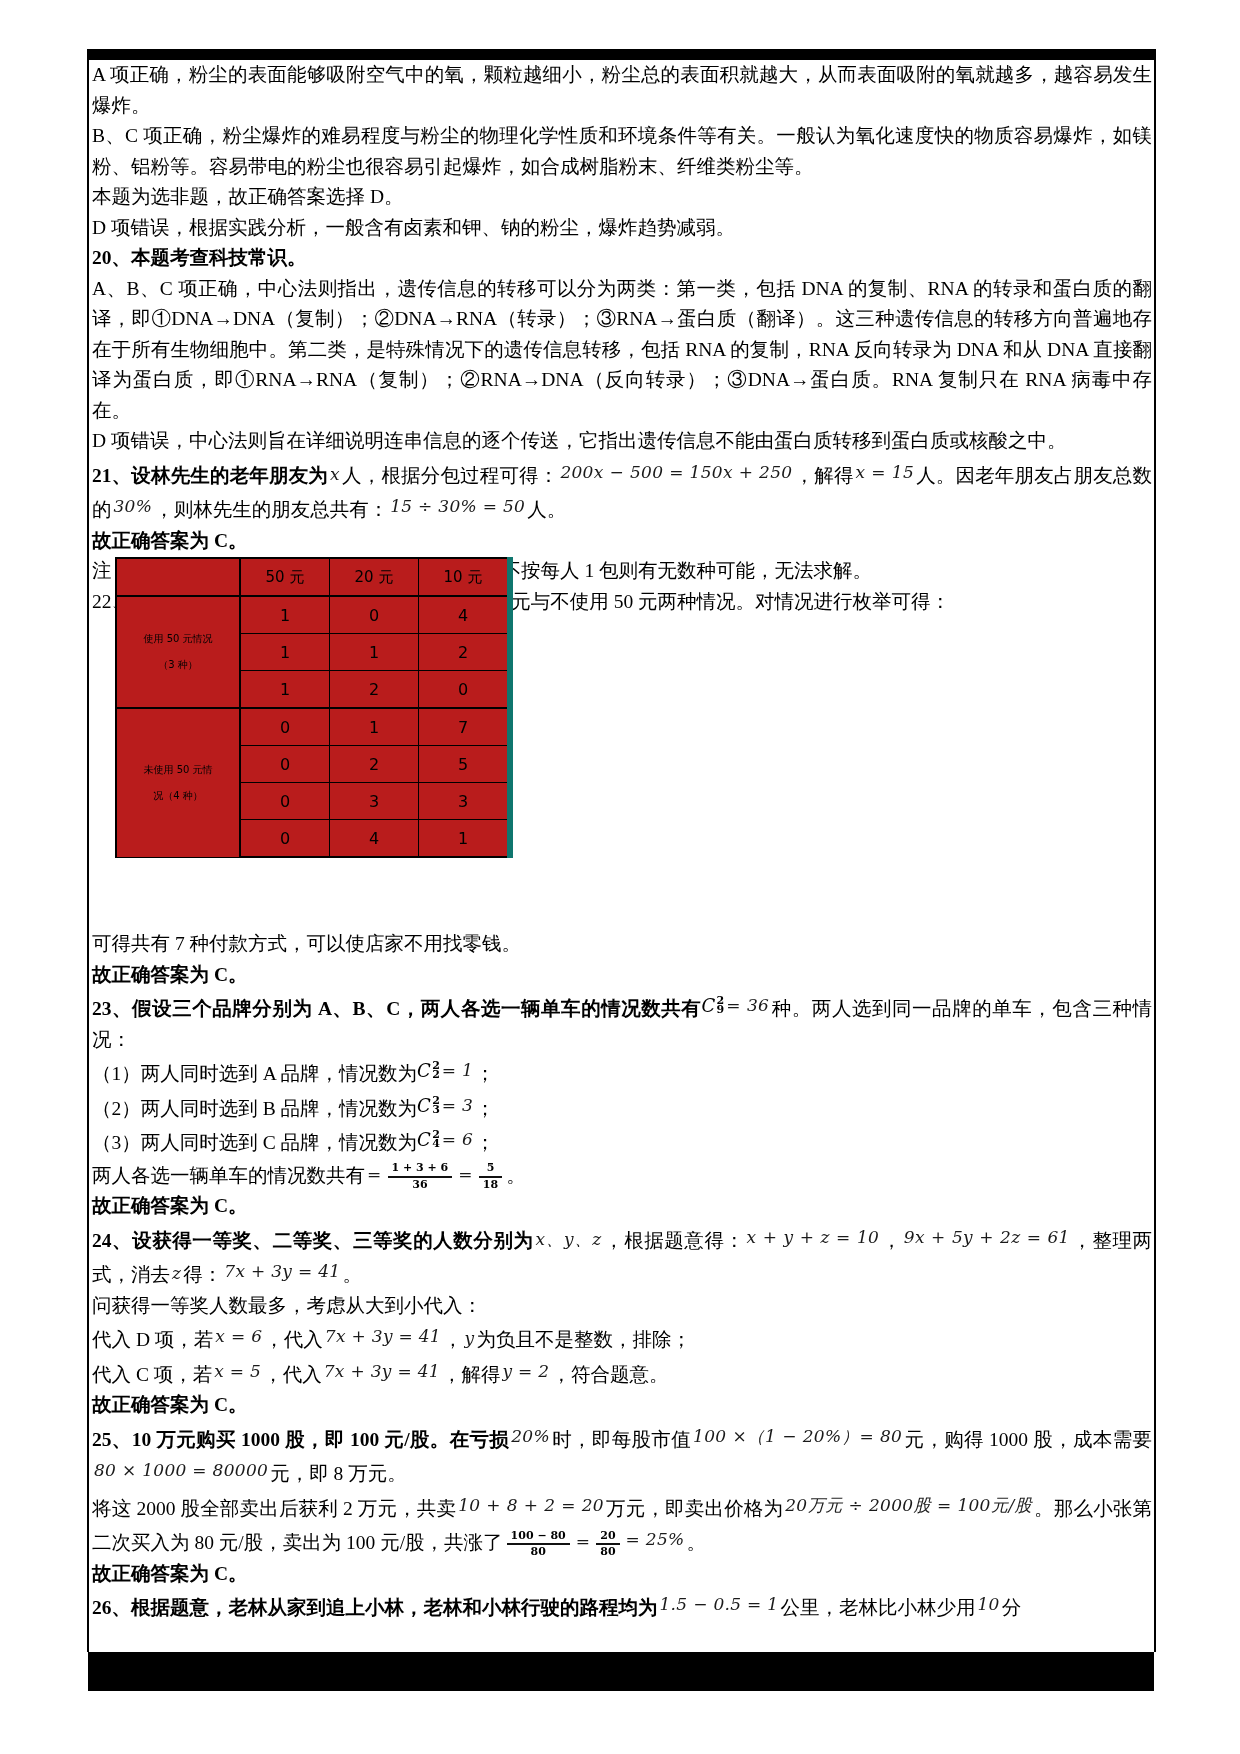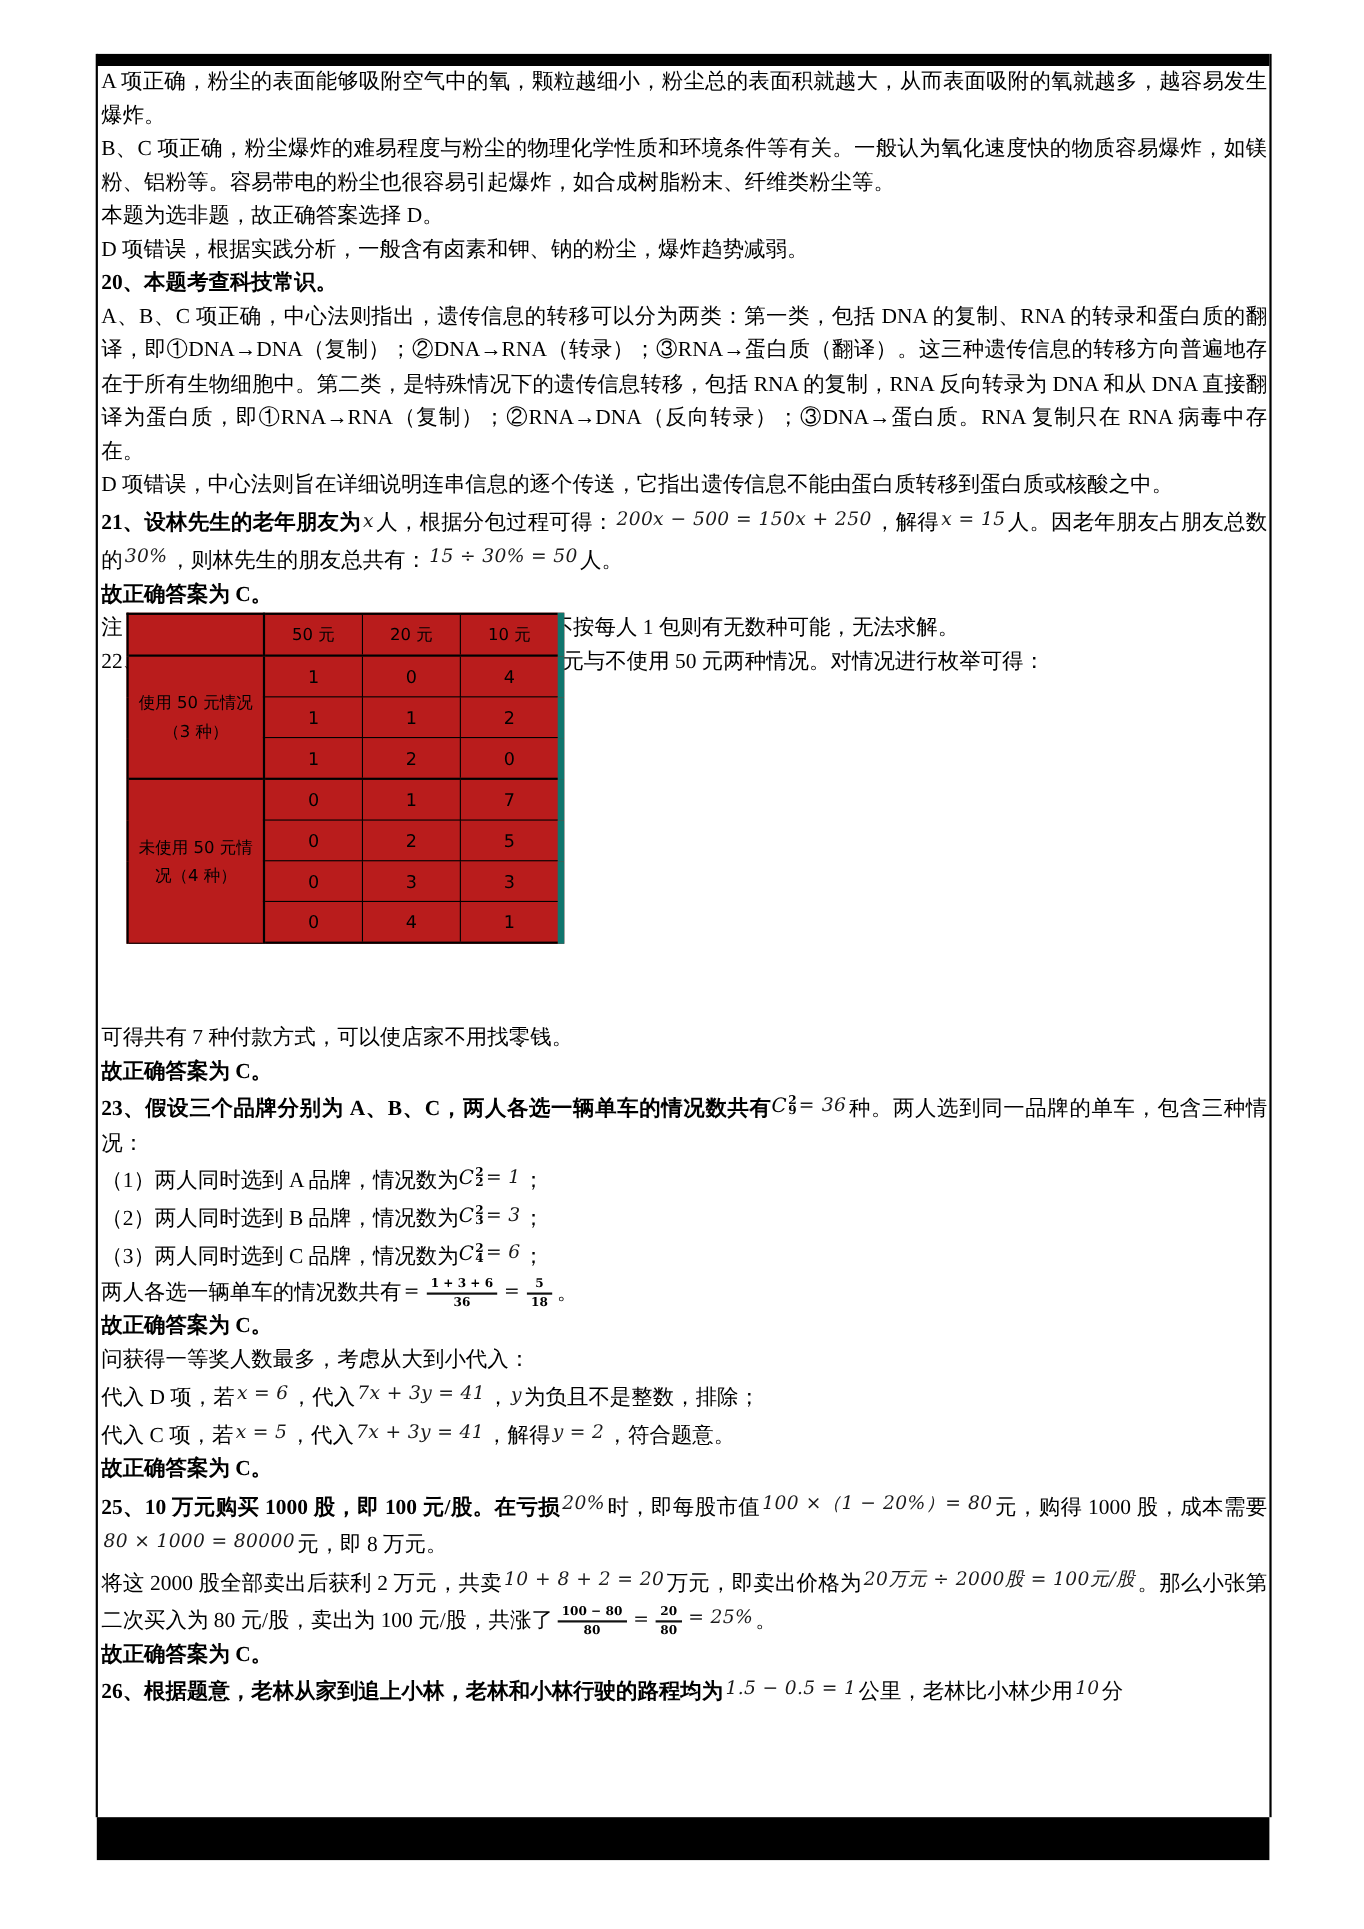--- a/index.html
+++ b/index.html
@@ -151,21 +151,21 @@
     font-size: 15px;
     font-weight: normal;
     padding: 0;
     color: #000;
   }
   #enum-table .col-label { width: 122px; }
   #enum-table .col-num   { width: 88px; }
   #enum-table .hdr-row td { height: 36px; font-size: 15px; }
   #enum-table .data-row td { height: 36px; font-size: 16px; }
   #enum-table td.group {
-    font-size: 15px;
+    font-size: 10px;
     line-height: 26px;
     border-right: 2px solid #000;
   }
   #enum-table .thick-top td { border-top: 2px solid #000; }
   #enum-table .thick-bottom td { border-bottom: 2px solid #000; }
   #enum-table tr td:first-child { border-left: 2px solid #000; }
   #enum-table tr td:last-child { border-right: 6px solid #0f766e; }
 
   .spacer-table { height: 312px; }
 </style>
@@ -203,20 +203,21 @@
 
     <p class="para"><span>（1）两人同时选到 A 品牌，情况数为</span><span class="comb"><span>C</span><span class="up">2</span><span class="dn">2</span></span><span class="mf raise">= 1</span><span>；</span></p>
 
     <p class="para"><span>（2）两人同时选到 B 品牌，情况数为</span><span class="comb"><span>C</span><span class="up">2</span><span class="dn">3</span></span><span class="mf raise">= 3</span><span>；</span></p>
 
     <p class="para"><span>（3）两人同时选到 C 品牌，情况数为</span><span class="comb"><span>C</span><span class="up">2</span><span class="dn">4</span></span><span class="mf raise">= 6</span><span>；</span></p>
 
     <p class="para"><span>两人各选一辆单车的情况数共有</span><span class="mf">=</span><span class="frac"><span class="top">1 + 3 + 6</span><span class="bot">36</span></span><span class="mf">=</span><span class="frac"><span class="top">5</span><span class="bot">18</span></span><span>。</span></p>
     <p class="para b">故正确答案为 C。</p>
 
+    <p class="para"><span class="b">24、设获得一等奖、二等奖、三等奖的人数分别为</span><span class="mf">x、y、z</span><span>，根据题意得：</span><span class="mf raise">x + y + z = 10</span><span>，</span><span class="mf raise">9x + 5y + 2z = 61</span><span>，整理两式，消去</span><span class="mf">z</span><span>得：</span><span class="mf raise">7x + 3y = 41</span><span>。</span></p>
     <p class="para">问获得一等奖人数最多，考虑从大到小代入：</p>
     <p class="para"><span>代入 D 项，若</span><span class="mf raise">x = 6</span><span>，代入</span><span class="mf raise">7x + 3y = 41</span><span>，</span><span class="mf">y</span><span>为负且不是整数，排除；</span></p>
     <p class="para"><span>代入 C 项，若</span><span class="mf raise">x = 5</span><span>，代入</span><span class="mf raise">7x + 3y = 41</span><span>，解得</span><span class="mf raise">y = 2</span><span>，符合题意。</span></p>
     <p class="para b">故正确答案为 C。</p>
 
     <p class="para"><span class="b">25、10 万元购买 1000 股，即 100 元/股。在亏损</span><span class="mf raise">20%</span><span>时，即每股市值</span><span class="mf raise">100 ×（1 − 20%）= 80</span><span>元，购得 1000 股，成本需要</span><span class="mf raise">80 × 1000 = 80000</span><span>元，即 8 万元。</span></p>
     <p class="para"><span>将这 2000 股全部卖出后获利 2 万元，共卖</span><span class="mf raise">10 + 8 + 2 = 20</span><span>万元，即卖出价格为</span><span class="mf raise">20万元 ÷ 2000股 = 100元/股</span><span>。那么小张第二次买入为 80 元/股，卖出为 100 元/股，共涨了</span><span class="frac"><span class="top">100 − 80</span><span class="bot">80</span></span><span class="mf">=</span><span class="frac"><span class="top">20</span><span class="bot">80</span></span><span class="mf raise">= 25%</span><span>。</span></p>
     <p class="para b">故正确答案为 C。</p>
 
     <p class="para"><span class="b">26、根据题意，老林从家到追上小林，老林和小林行驶的路程均为</span><span class="mf raise">1.5 − 0.5 = 1</span><span>公里，老林比小林少用</span><span class="mf raise">10</span><span>分</span></p>

